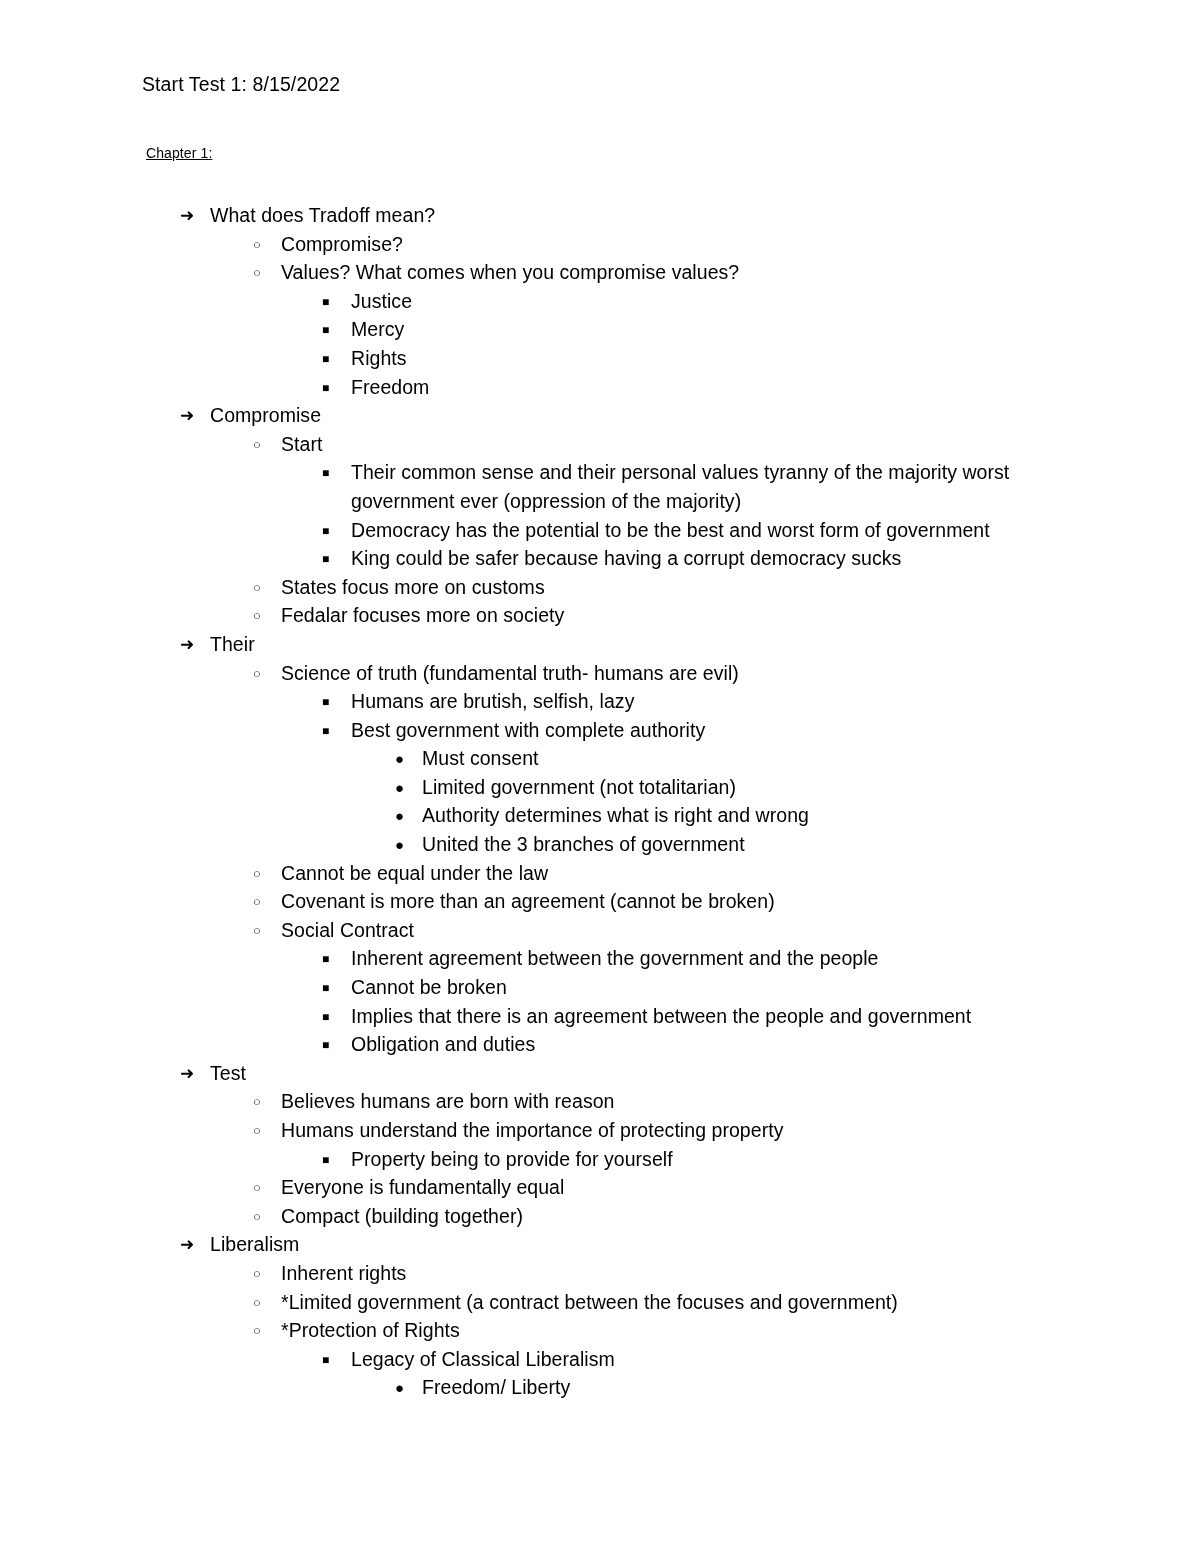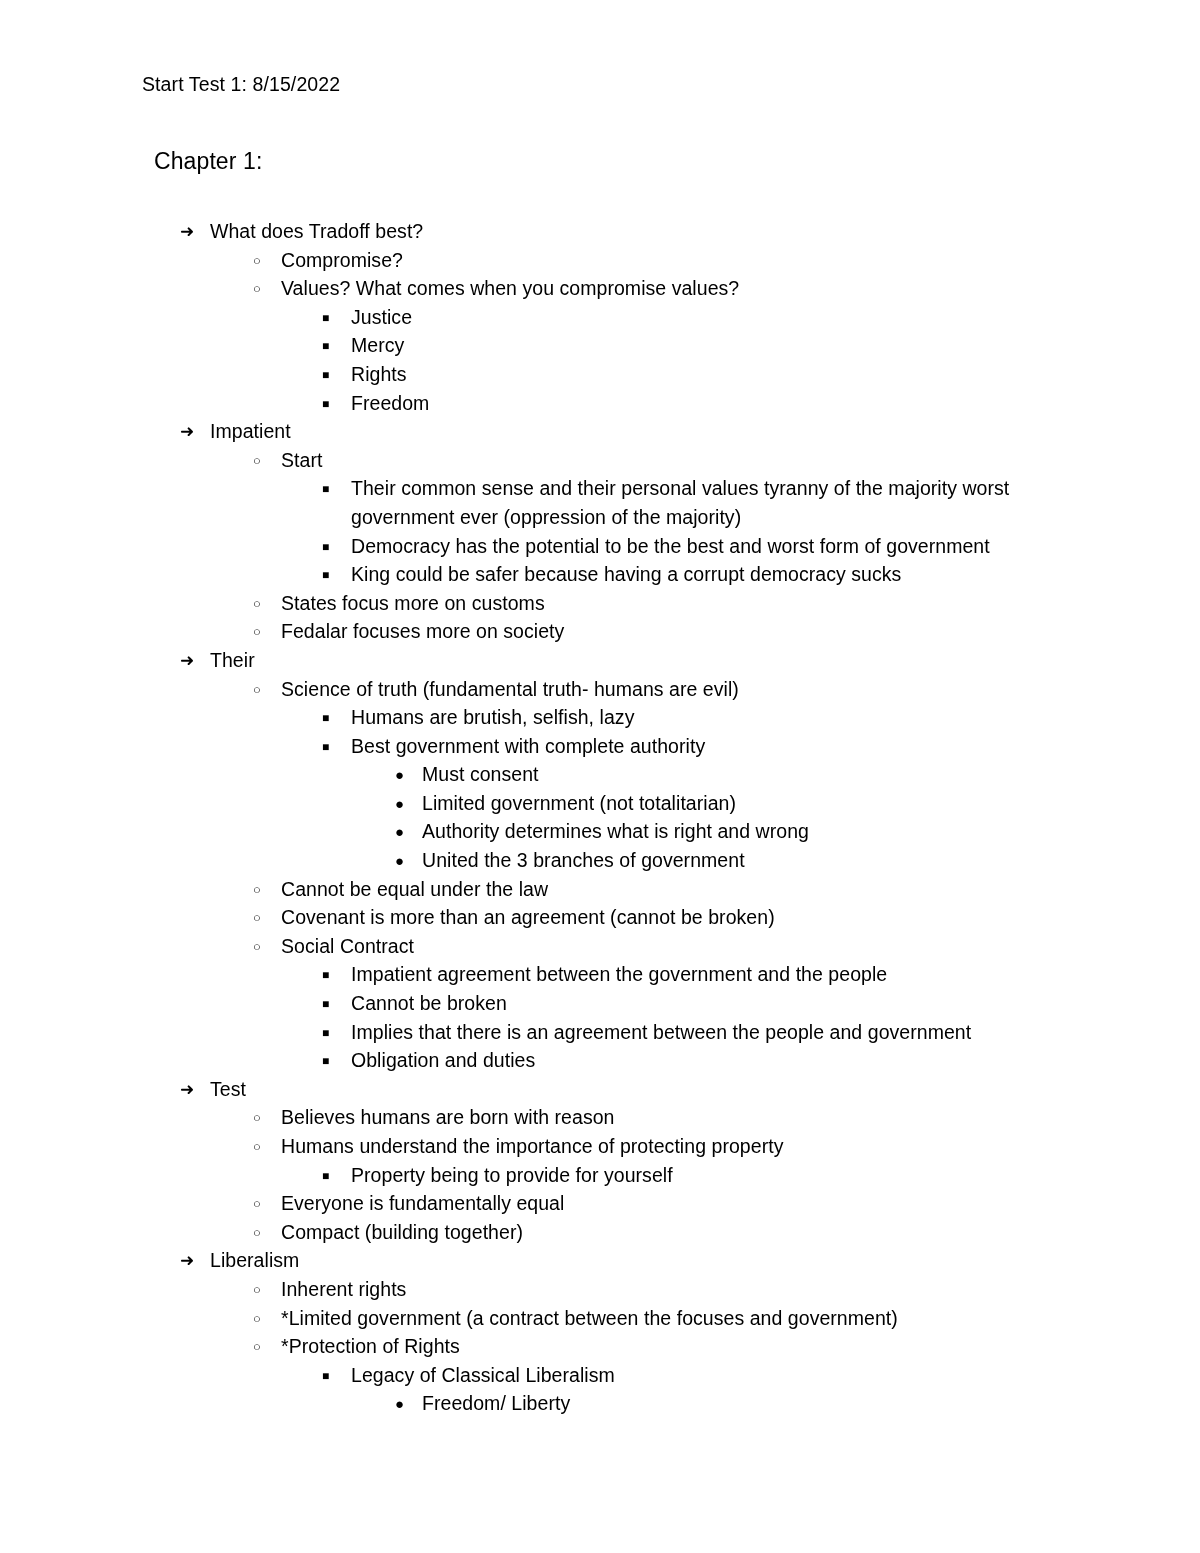--- a/index.html
+++ b/index.html
@@ -31,25 +31,26 @@
     letter-spacing: 0.1px;
     margin: 0;
     font-weight: normal;
   }
 
   .spacer-line {
     height: 37px;
   }
 
   .chapter-heading {
-    font-size: 23px;
+    font-size: 14px;
     line-height: 28px;
     letter-spacing: 0.1px;
-    margin: 12px;
+    margin: 4px;
     font-weight: normal;
+    text-decoration: underline;
   }
 
   .spacer-line-2 {
     height: 30px;
   }
 
   .outline {
     margin: 0;
     padding: 0;
     list-style: none;
@@ -131,21 +132,21 @@
 
   <div class="spacer-line"></div>
 
   <p class="chapter-heading">Chapter 1:</p>
 
   <div class="spacer-line-2"></div>
 
   <ul class="outline" id="outline-root">
       <li class="li lvl1">
         <span class="marker">➜</span>
-        <span class="txt">What does Tradoff best?</span>
+        <span class="txt">What does Tradoff mean?</span>
       </li>
       <li class="li lvl2">
         <span class="marker">○</span>
         <span class="txt">Compromise?</span>
       </li>
       <li class="li lvl2">
         <span class="marker">○</span>
         <span class="txt">Values? What comes when you compromise values?</span>
       </li>
       <li class="li lvl3">
@@ -159,21 +160,21 @@
       <li class="li lvl3">
         <span class="marker">■</span>
         <span class="txt">Rights</span>
       </li>
       <li class="li lvl3">
         <span class="marker">■</span>
         <span class="txt">Freedom</span>
       </li>
       <li class="li lvl1">
         <span class="marker">➜</span>
-        <span class="txt">Impatient</span>
+        <span class="txt">Compromise</span>
       </li>
       <li class="li lvl2">
         <span class="marker">○</span>
         <span class="txt">Start</span>
       </li>
       <li class="li lvl3">
         <span class="marker">■</span>
         <span class="txt">Their common sense and their personal values tyranny of the majority worst government ever  (oppression of the majority)</span>
       </li>
       <li class="li lvl3">
@@ -231,21 +232,21 @@
       <li class="li lvl2">
         <span class="marker">○</span>
         <span class="txt">Covenant is more than an agreement (cannot be broken)</span>
       </li>
       <li class="li lvl2">
         <span class="marker">○</span>
         <span class="txt">Social Contract</span>
       </li>
       <li class="li lvl3">
         <span class="marker">■</span>
-        <span class="txt">Impatient agreement between the government and the people</span>
+        <span class="txt">Inherent agreement between the government and the people</span>
       </li>
       <li class="li lvl3">
         <span class="marker">■</span>
         <span class="txt">Cannot be broken</span>
       </li>
       <li class="li lvl3">
         <span class="marker">■</span>
         <span class="txt">Implies that there is an agreement between the people and government</span>
       </li>
       <li class="li lvl3">

